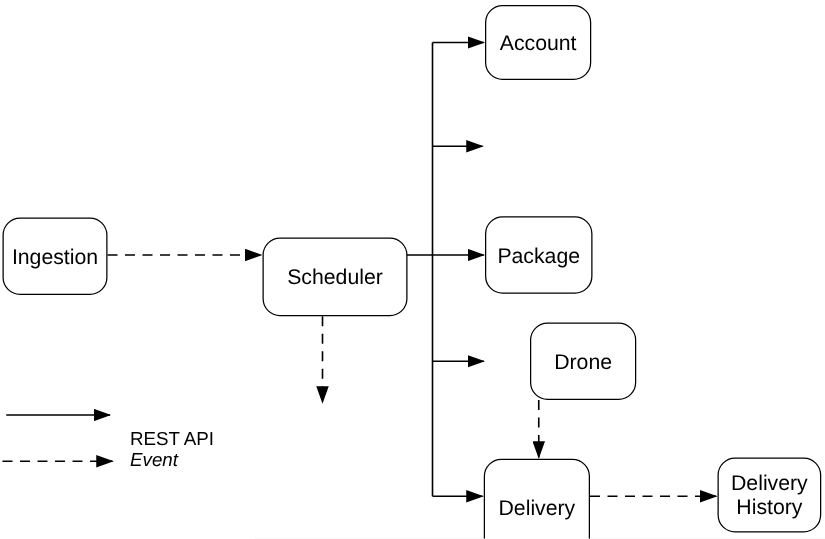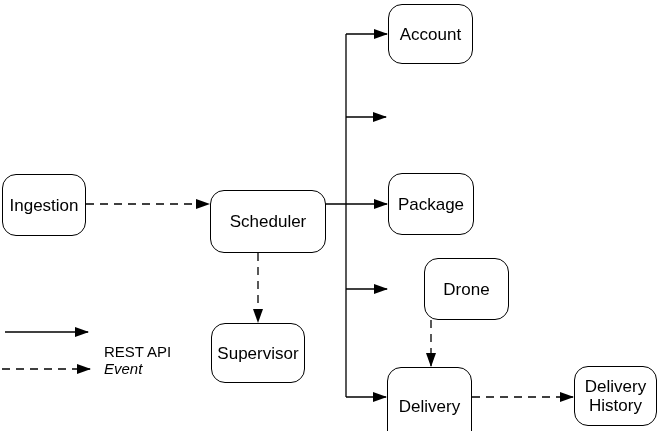--- a/index.html
+++ b/index.html
@@ -88,21 +88,20 @@
     <line class="edge dashed" x1="258" y1="253" x2="258" y2="322" marker-end="url(#arrow)"></line>
     <line class="edge dashed" x1="431" y1="320" x2="431" y2="366" marker-end="url(#arrow)"></line>
     <line class="edge dashed" x1="472" y1="397" x2="573" y2="397" marker-end="url(#arrow)"></line>
 
     <line class="edge" x1="5" y1="332" x2="88" y2="332" marker-end="url(#arrow)"></line>
     <line class="edge dashed" x1="2" y1="369" x2="90" y2="369" marker-end="url(#arrow)"></line>
   </svg>
 
   <div class="node n-ingestion">Ingestion</div>
   <div class="node n-scheduler">Scheduler</div>
-  <div class="node n-supervisor">Supervisor</div>
   <div class="node n-account">Account</div>
   <div class="node n-package">Package</div>
   <div class="node n-drone">Drone</div>
   <div class="node n-delivery">Delivery</div>
   <div class="node n-delivery-history">Delivery History</div>
 
   <div class="legend-label l-rest-api">REST API</div>
   <div class="legend-label l-event">Event</div>
 
 </div>

